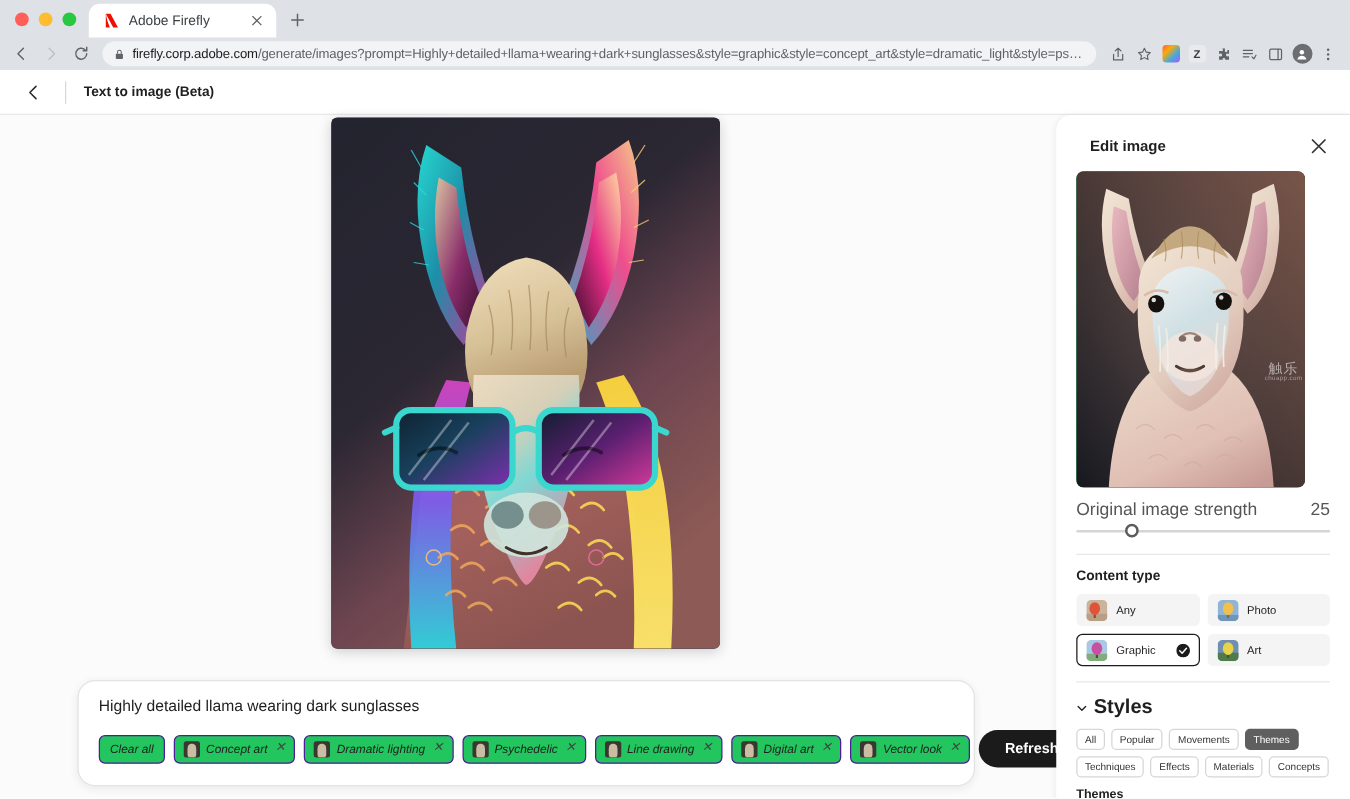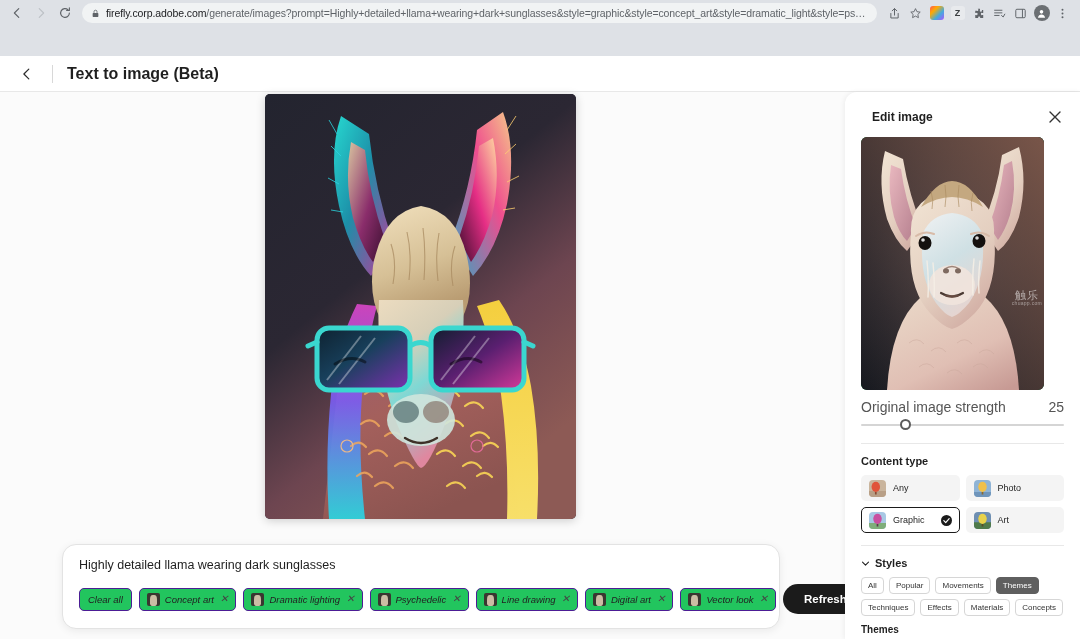--- a/index.html
+++ b/index.html
@@ -161,21 +161,21 @@
     color: #2c2c2c;
     flex: none;
   }
   .header-divider {
     width: 1px;
     height: 18px;
     background: #d8d8d8;
     margin: 0 14px 0 12px;
   }
   .page-title {
-    font-size: 16px;
+    font-size: 11px;
     font-weight: bold;
     color: #1f1f1f;
   }
 
   
   .app-body {
     position: relative;
     height: 547px;
     background: #fbfbfb;
     display: flex;
@@ -414,21 +414,21 @@
     gap: 5px;
     margin-bottom: 8px;
   }
   .chev {
     color: #1f1f1f;
     display: flex;
     align-items: center;
     flex: none;
   }
   .styles-label {
-    font-size: 11px;
+    font-size: 16px;
     font-weight: bold;
     color: #1f1f1f;
   }
   .filter-row {
     display: flex;
     flex-wrap: wrap;
     gap: 5px;
     margin-bottom: 8px;
   }
   .fchip {
@@ -452,20 +452,48 @@
     font-size: 10px;
     font-weight: bold;
     color: #1f1f1f;
   }
 </style>
 </head>
 <body>
 
 <div class="browser-chrome">
 
+  <div class="tabstrip">
+    <div class="traffic-lights">
+      <div class="tl-dot tl-red"></div>
+      <div class="tl-dot tl-yellow"></div>
+      <div class="tl-dot tl-green"></div>
+    </div>
+
+    <div class="tab">
+      <span class="tab-favicon">
+        <svg width="13" height="13" viewBox="0 0 24 24">
+            <path d="M3 2h7l11 20h-7z" fill="#eb1000"></path>
+            <path d="M3 2v20h6L5 11z" fill="#eb1000"></path>
+          </svg>
+      </span>
+      <span class="tab-title">Adobe Firefly</span>
+      <span class="tab-close">
+        <svg width="9" height="9" viewBox="0 0 10 10">
+            <path d="M1 1l8 8M9 1l-8 8" stroke="#5f6368" stroke-width="1.1" fill="none"></path>
+          </svg>
+      </span>
+    </div>
+
+    <div class="new-tab">
+      <svg width="12" height="12" viewBox="0 0 12 12">
+          <path d="M6 1v10M1 6h10" stroke="#5f6368" stroke-width="1.2" fill="none"></path>
+        </svg>
+    </div>
+  </div>
 
   <div class="toolbar">
     <div class="nav-btn">
       <svg width="14" height="14" viewBox="0 0 16 16">
           <path d="M10 3L5 8l5 5" stroke="currentColor" stroke-width="1.3" fill="none" stroke-linecap="round" stroke-linejoin="round"></path>
         </svg>
     </div>
     <div class="nav-btn disabled">
       <svg width="14" height="14" viewBox="0 0 16 16">
           <path d="M6 3l5 5-5 5" stroke="currentColor" stroke-width="1.3" fill="none" stroke-linecap="round" stroke-linejoin="round"></path>

